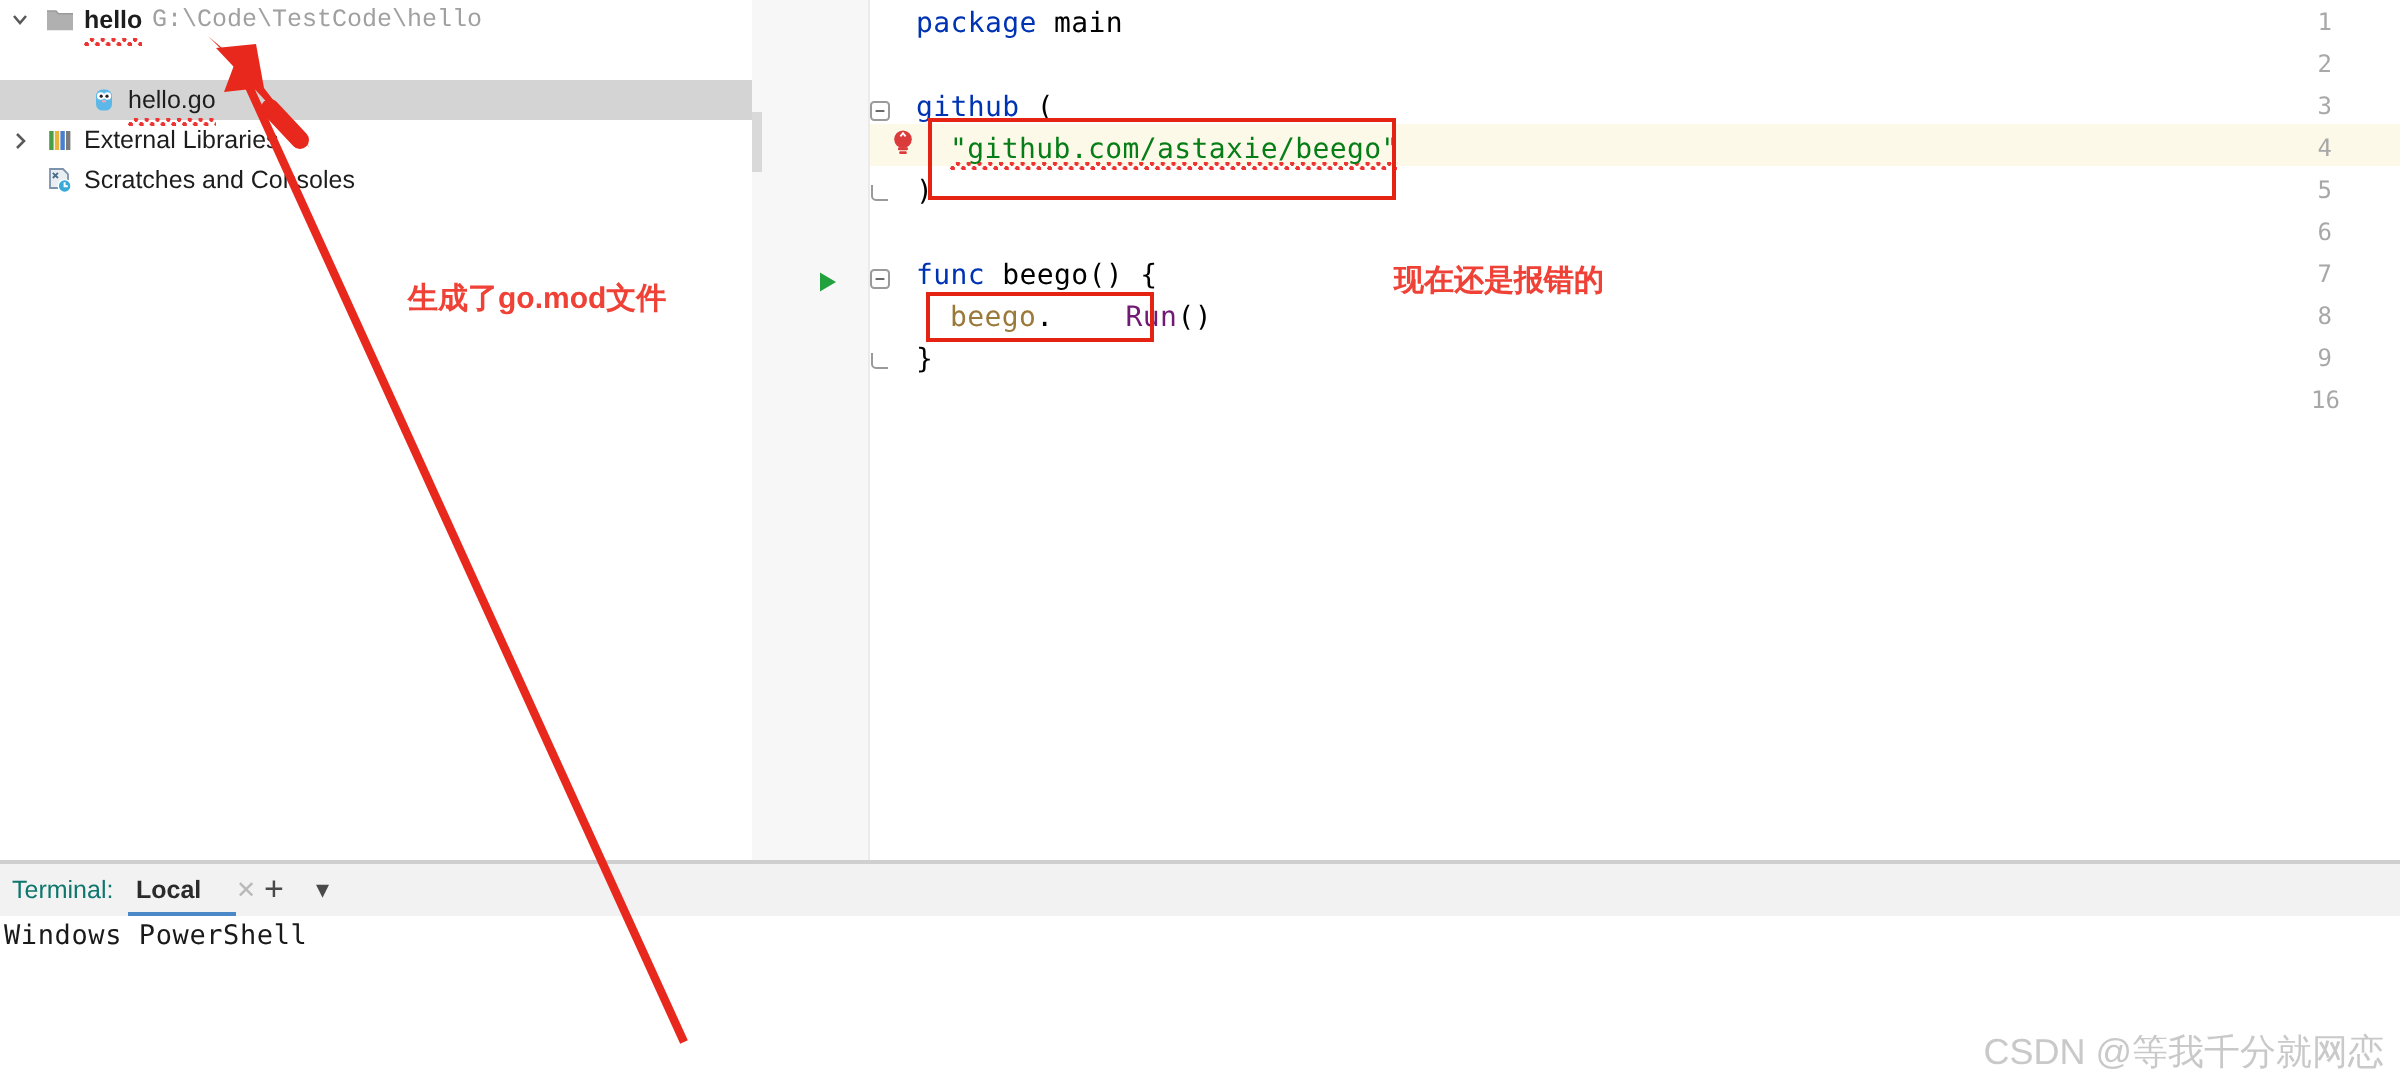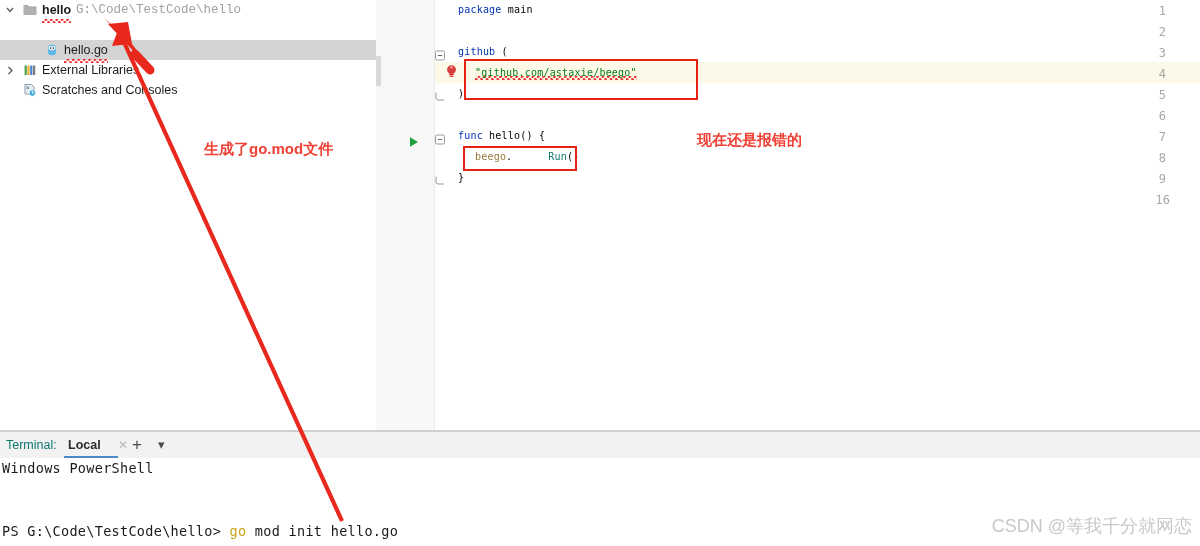--- a/index.html
+++ b/index.html
@@ -34,24 +34,24 @@
   .bold{font-weight:bold;}
 
   
   .editor{position:absolute;left:376px;top:0;width:824px;height:430px;background:#ffffff;}
   .gutter{position:absolute;left:0;top:0;width:58px;height:430px;background:#f7f7f7;border-right:1px solid #eceaea;}
   .gutter-shadow{position:absolute;left:0;top:56px;width:5px;height:30px;background:#d9d9d9;}
   .ln{position:absolute;right:34px;font-family:"DejaVu Sans Mono", monospace;font-size:12px;color:#a8a8a8;text-align:right;width:24px;}
   .runmark{position:absolute;left:32px;width:12px;height:12px;}
   .fold{position:absolute;left:58px;width:12px;height:21px;}
   .hl-line{position:absolute;left:0;width:824px;height:21px;background:#fcf9e8;}
-  .code{position:absolute;left:82px;font-family:"DejaVu Sans Mono", monospace;font-size:10px;white-space:pre;color:#000;letter-spacing:.2px;}
+  .code{position:absolute;left:82px;font-family:"DejaVu Sans Mono", monospace;font-size:14px;white-space:pre;color:#000;letter-spacing:.2px;}
   .kw{color:#0033b3;}
   .str{color:#067d17;}
-  .fn{color:#0f766e;padding-left:36px;}
+  .fn{color:#701a75;padding-left:36px;}
   .pkgref{color:#9a7a3a;}
   .errulmain{
     background-image:
       radial-gradient(circle at 1.3px 3.2px, #e33 1.1px, transparent 1.2px),
       radial-gradient(circle at 4px 0.8px, #e33 1.1px, transparent 1.2px);
     background-size:5.4px 4px;background-repeat:repeat-x;background-position:0 bottom;padding-bottom:2px;
   }
   .bulb{position:absolute;width:15px;height:15px;}
 
   
@@ -206,21 +206,21 @@
       </div>
 
       <div class="code" style="top:4px;"><span class="kw">package</span><span> main</span></div>
 
       <div class="code" style="top:46px;"><span class="kw">github</span><span> (</span></div>
 
       <div class="code" style="top:67px;left:99px;"><span class="str errulmain">"github.com/astaxie/beego"</span></div>
 
       <div class="code" style="top:88px;"><span>)</span></div>
 
-      <div class="code" style="top:130px;"><span class="kw">func</span><span> hello() {</span></div>
+      <div class="code" style="top:130px;"><span class="kw">func</span><span> beego() {</span></div>
 
       <div class="code" style="top:151px;left:99px;"><span class="pkgref">beego</span><span>.</span><span class="fn">Run</span><span>()</span></div>
 
       <div class="code" style="top:172px;"><span>}</span></div>
 
     </div>
 
     <div class="redbox" style="left:464px;top:59px;width:234px;height:41px;"></div>
     <div class="redbox" style="left:463px;top:146px;width:114px;height:25px;"></div>
 
@@ -235,21 +235,20 @@
     <span class="term-label">Terminal:</span>
     <span class="term-tab">Local</span>
     <span class="term-tab-underline"></span>
     <span class="term-close">✕</span>
     <span class="term-plus">+</span>
     <span class="term-chev">▾</span>
   </div>
 
   <div class="term-body">
     <div class="tline" style="top:2px;">Windows PowerShell</div>
-    <div class="tline" style="top:65px;"><span>PS G:\Code\TestCode\hello&gt;</span><span>&nbsp;</span><span class="goword">go</span><span> mod init hello.go</span></div>
 
     <div class="watermark">CSDN @等我千分就网恋</div>
   </div>
 
   <svg class="arrows" viewBox="0 0 1200 546">
 
     <line x1="342" y1="521" x2="118" y2="29" stroke="#e8281c" stroke-width="4.2"></line>
     <path d="M104 18 L130 44 L112 46 L118 30 Z" fill="#e8281c"></path>
 
     <path d="M155 74 L108 24 L128 22 L132 44 Z" fill="#e8281c"></path>

